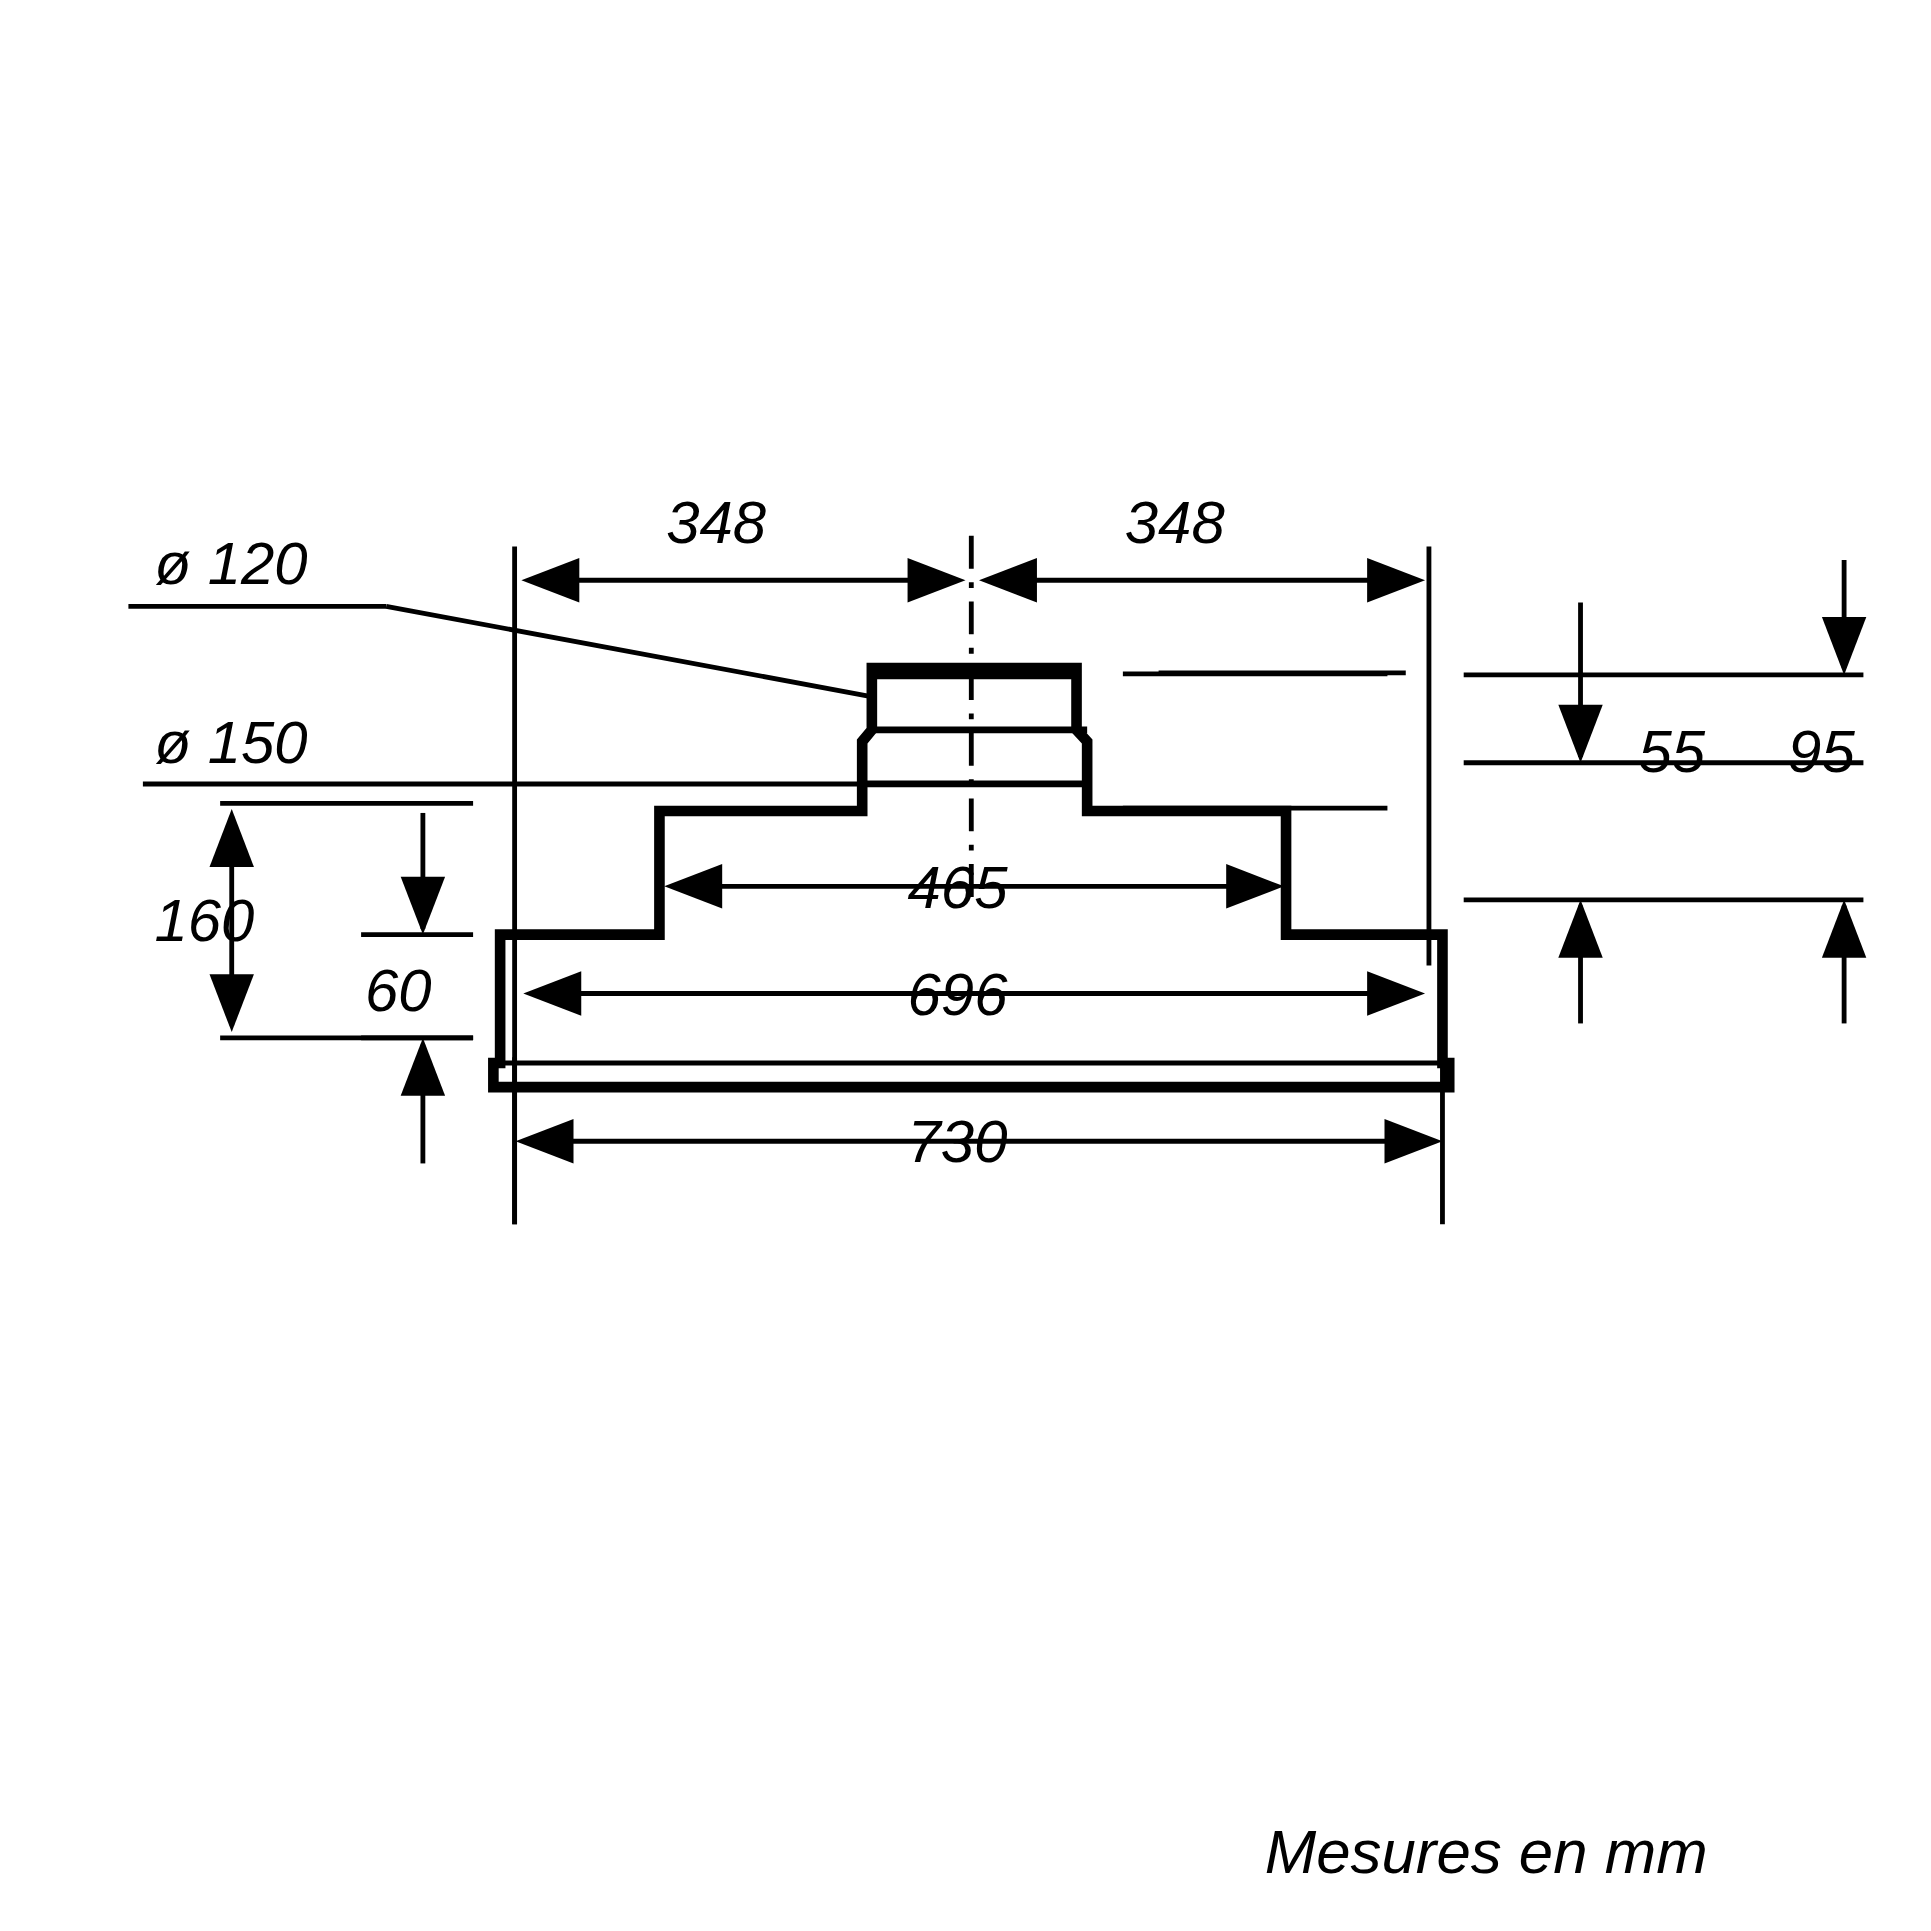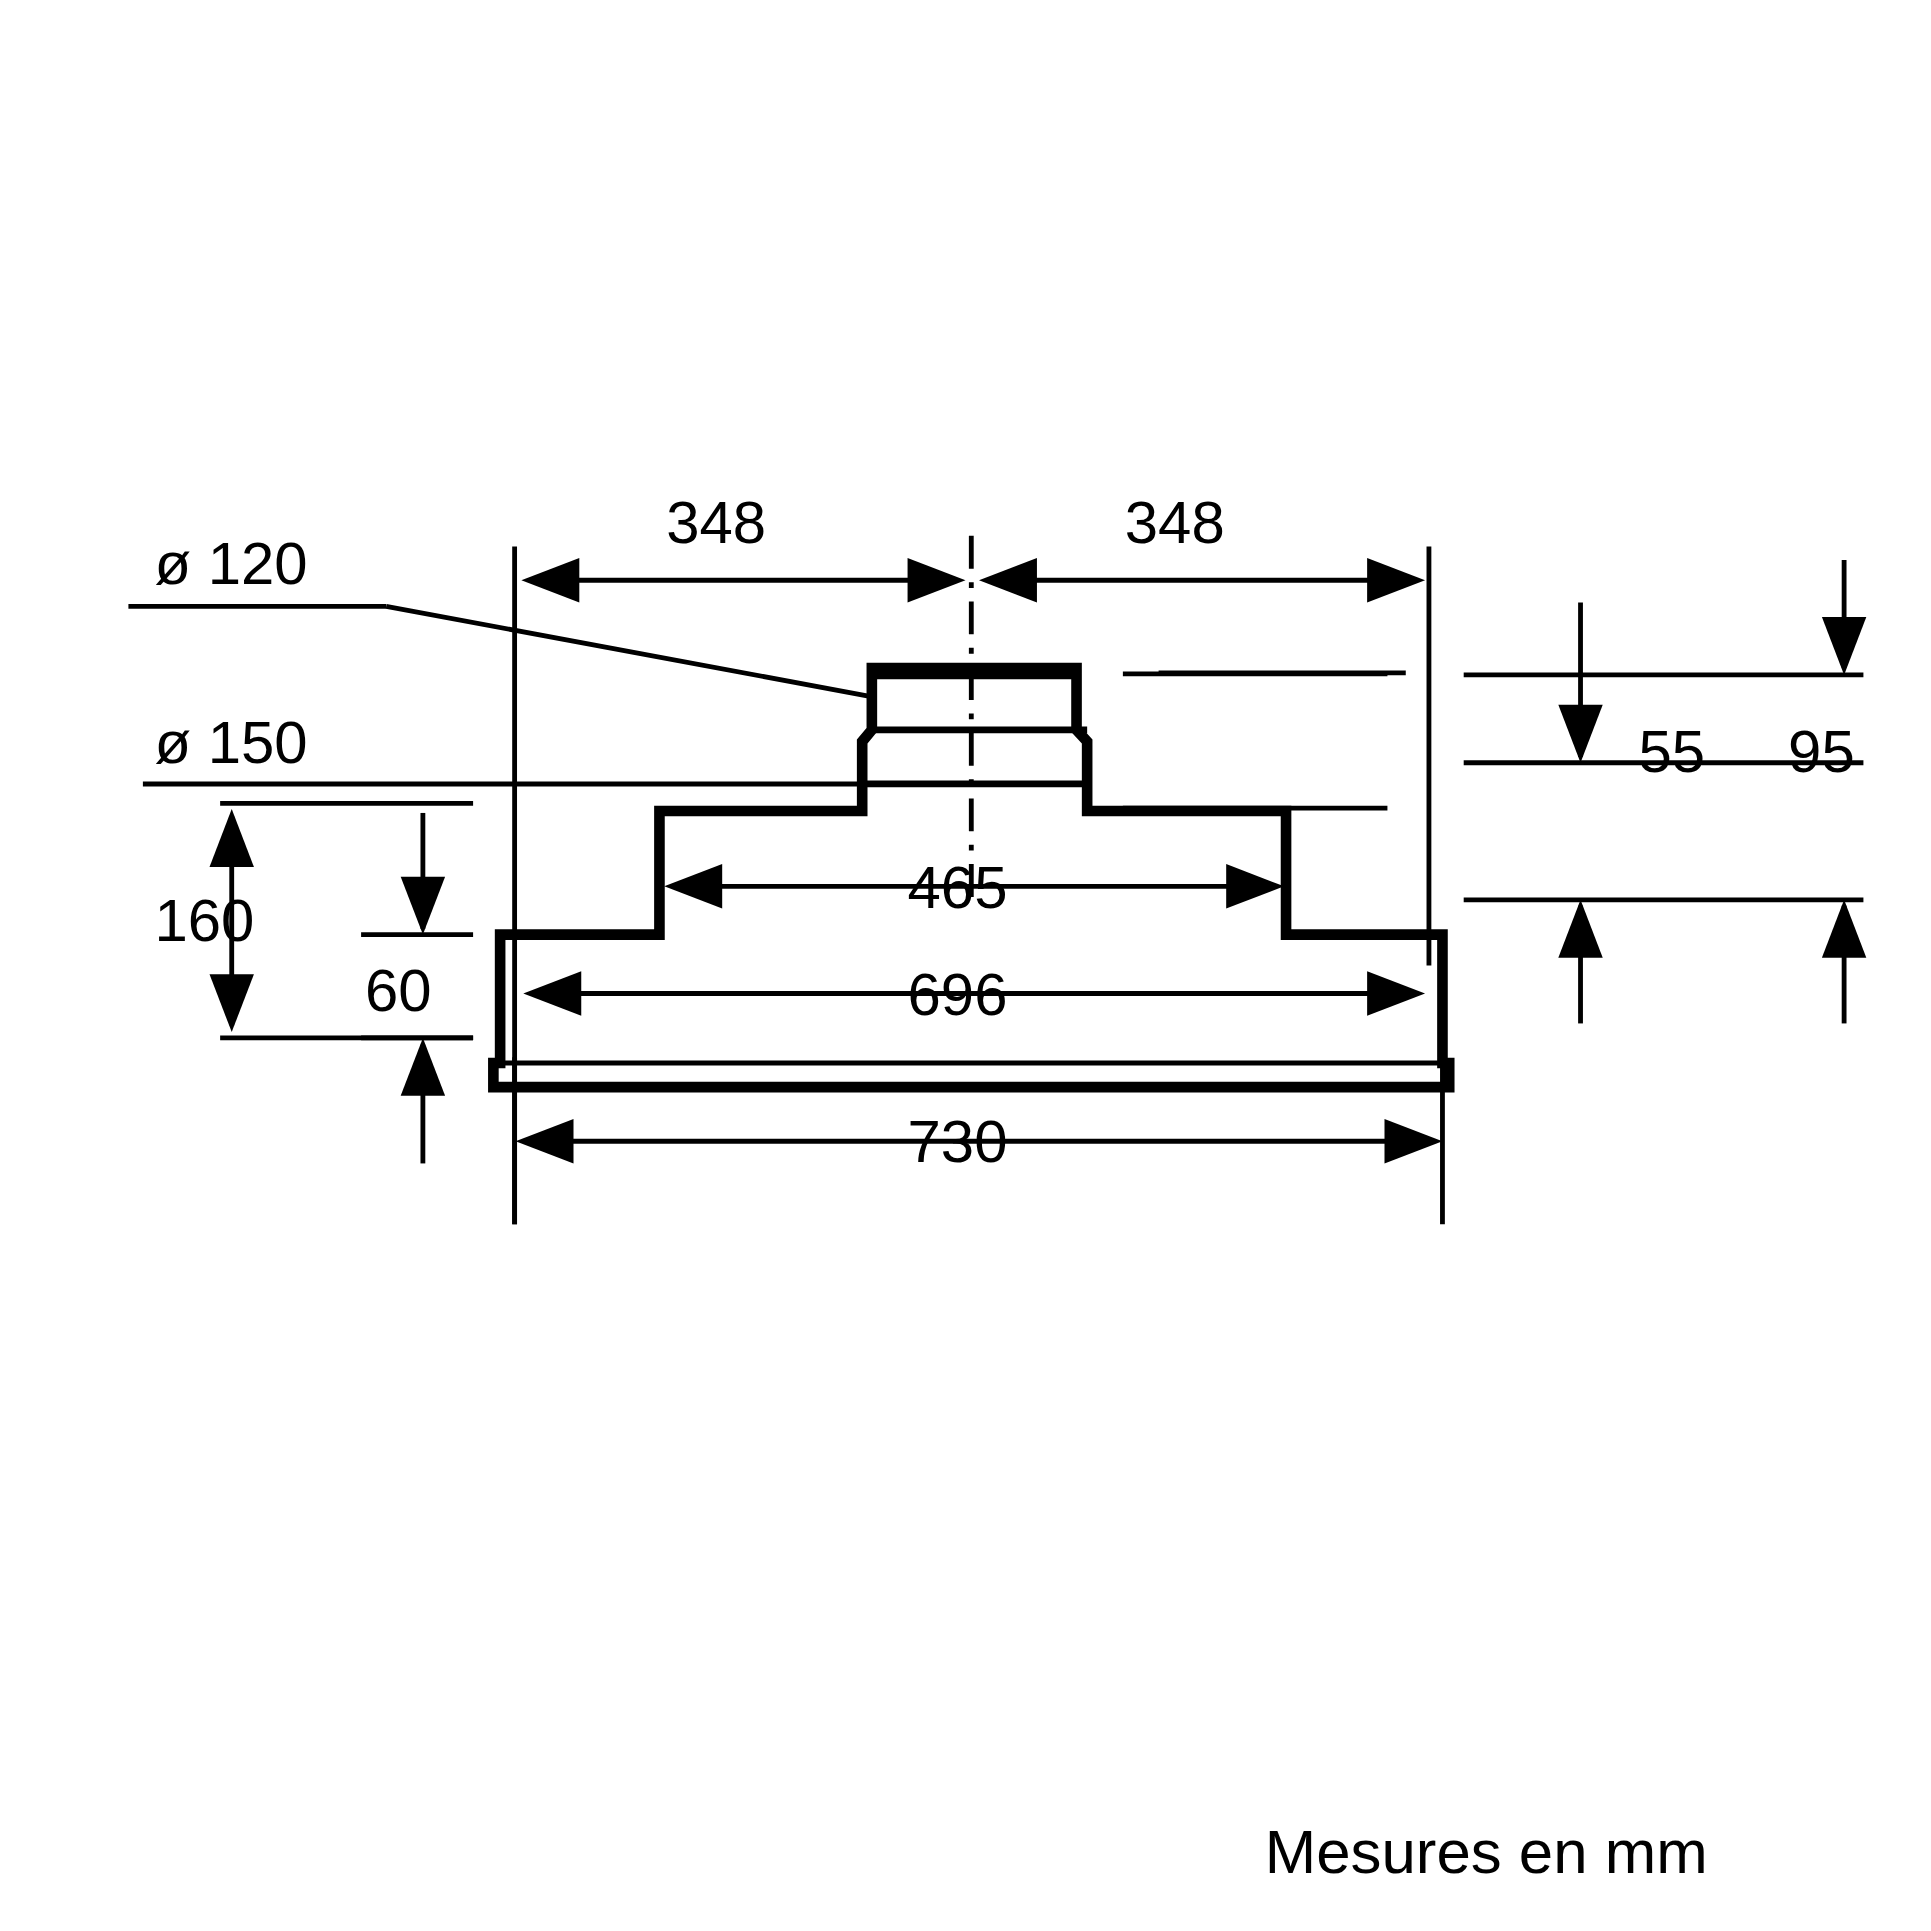--- a/index.html
+++ b/index.html
@@ -14,20 +14,21 @@
     color: #000000;
     position: relative;
     overflow: hidden;
   }
   #drawing-root {
     position: absolute;
     left: 0;
     top: 0;
     width: 1883px;
     height: 1931px;
+    font-style: italic;
   }
   svg.dwg {
     display: block;
     width: 1931px;
     height: 1931px;
   }
   .dim-text {
     font-family: "Liberation Sans", sans-serif;
     font-size: 62px;
     fill: #000000;

